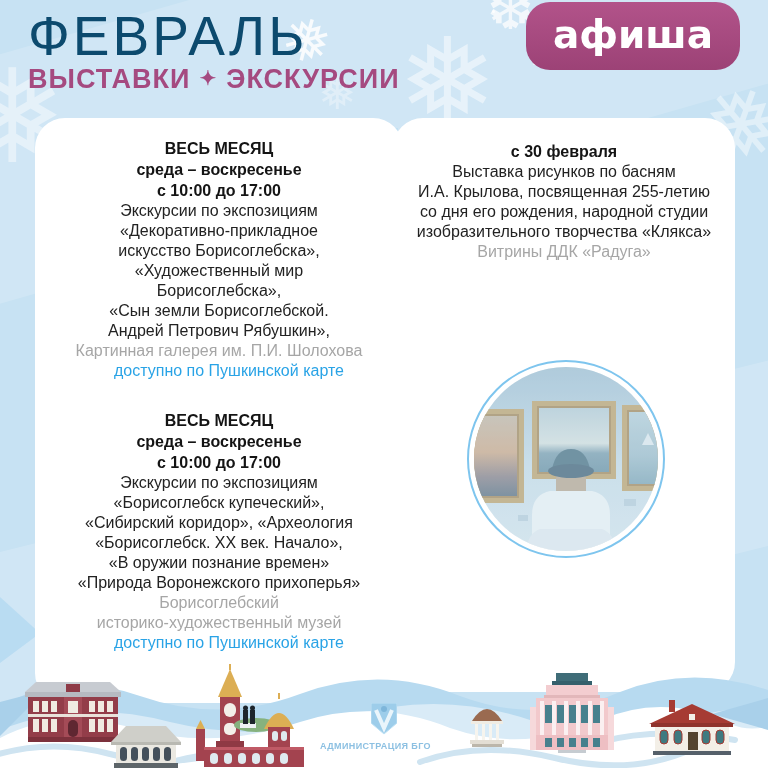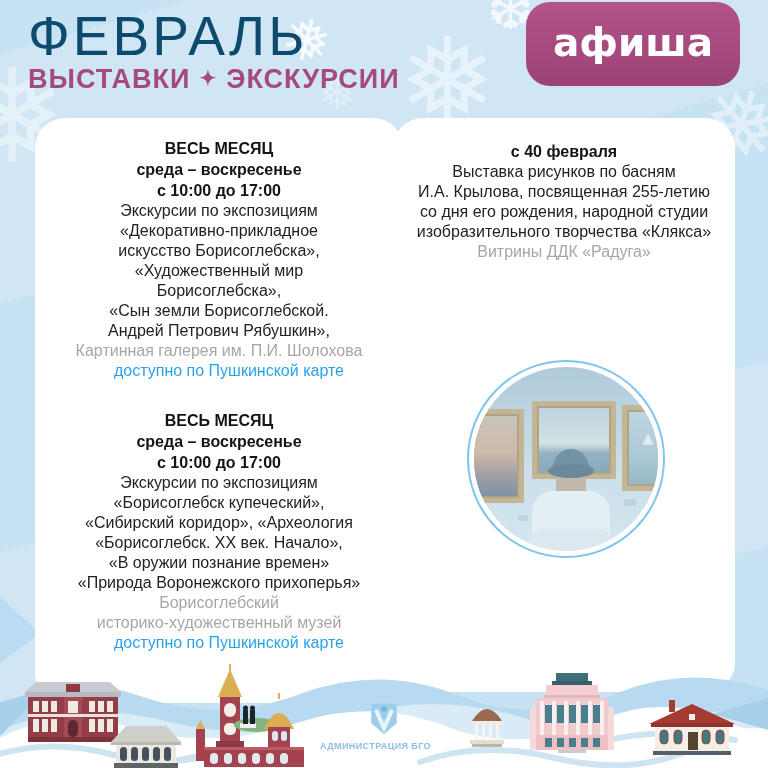--- a/index.html
+++ b/index.html
@@ -12,21 +12,21 @@
   
   .snowflake{position:absolute;color:#ffffff;font-family:"DejaVu Sans",sans-serif;
     line-height:1;user-select:none;pointer-events:none;}
   .dot{position:absolute;background:#ffffff;border-radius:50%;opacity:.8;}
   
   .page-title{position:absolute;left:28px;top:4px;font-size:55px;letter-spacing:3px;
     color:#0c4a6e;font-weight:normal;}
   .page-subtitle{position:absolute;left:28px;top:64px;font-size:27px;font-weight:bold;
     color:#a54a80;letter-spacing:1px;white-space:nowrap;text-align:right;}
   .sparkle{font-size:20px;vertical-align:3px;margin:0 9px;}
-  .afisha-badge{position:absolute;right:28px;top:2px;height:60px;padding:12px 27px;
+  .afisha-badge{position:absolute;right:28px;top:2px;height:60px;padding:4px 27px;
     background:linear-gradient(180deg,#b2538a,#9c4276);border-radius:24px;
     color:#ffffff;font-weight:bold;font-size:39px;line-height:58px;
     font-family:"DejaVu Sans",sans-serif;}
   
   .gap-strip{position:absolute;left:368px;top:128px;width:30px;height:574px;z-index:1;
     background:linear-gradient(180deg,#c2e1f4 0%,#a7d4f0 55%,#8cc7ec 82%,#7cc0ea 100%);}
   .left-wedge{position:absolute;left:0;top:597px;width:40px;height:66px;z-index:0;
     background:#b9dcf2;clip-path:polygon(0 0,100% 55%,0 100%);}
   
   .card{position:absolute;background:#ffffff;border-radius:30px;z-index:2;}
@@ -106,21 +106,21 @@
       <div class="line body">«В оружии познание времен»</div>
       <div class="line body">«Природа Воронежского прихоперья»</div>
       <div class="line venue">Борисоглебский</div>
       <div class="line venue">историко-художественный музей</div>
       <div class="line note">доступно по Пушкинской карте</div>
     </div>
   </div>
 
   <div class="card card-right">
     <div class="event">
-      <div class="line schedule">с 40 февраля</div>
+      <div class="line schedule">с 30 февраля</div>
       <div class="line body">Выставка рисунков по басням</div>
       <div class="line body">И.А. Крылова, посвященная 255-летию</div>
       <div class="line body">со дня его рождения, народной студии</div>
       <div class="line body">изобразительного творчества «Клякса»</div>
       <div class="line venue">Витрины ДДК «Радуга»</div>
     </div>
   </div>
 
   <div class="photo-ring">
     <div class="photo">

